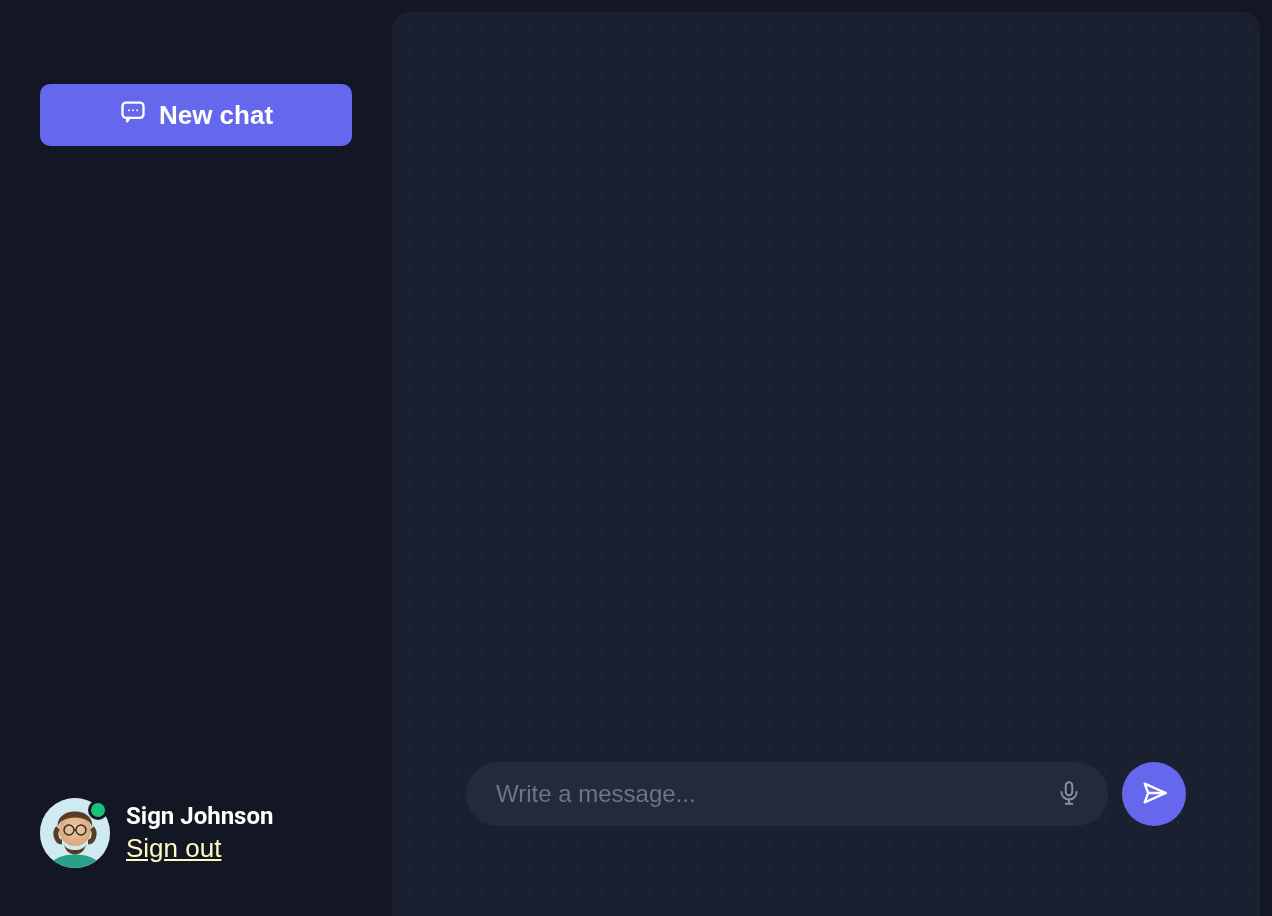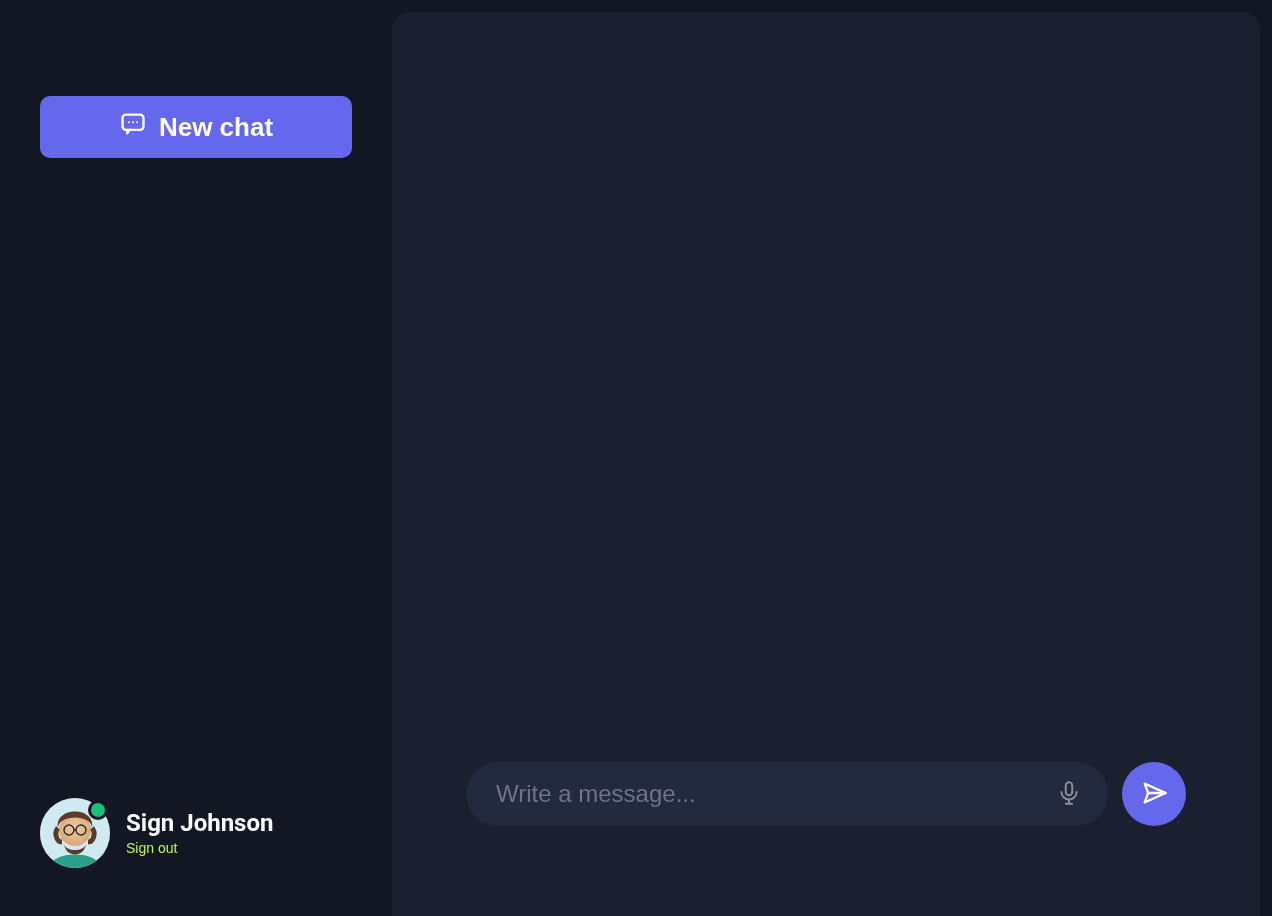--- a/index.html
+++ b/index.html
@@ -35,21 +35,20 @@
       border-radius: 10px;
       height: 62px;
       width: 100%;
       display: flex;
       align-items: center;
       justify-content: center;
       gap: 12px;
       font-size: 26px;
       font-weight: 600;
       cursor: pointer;
-      margin-top: 12px;
     }
     .new-chat-btn svg {
       width: 28px;
       height: 28px;
     }
     .empty-state {
       flex: 1;
       display: flex;
       flex-direction: column;
       align-items: center;
@@ -102,29 +101,30 @@
       border: 3px solid #131723;
       box-sizing: content-box;
     }
     .username {
       color: #ffffff;
       font-size: 24px;
       font-weight: 700;
       line-height: 1.2;
     }
     .signout {
-      color: #bef264;
-      font-size: 14px;
+      color: #fef9c3;
+      font-size: 26px;
       font-weight: 400;
       cursor: pointer;
       background: none;
       border: none;
       text-align: left;
       padding: 0;
       margin-top: 2px;
+      text-decoration: underline;
     }
     
     .main {
       flex: 1;
       height: calc(100% - 12px);
       margin: 12px 12px 0 0;
       background: #1b2030;
       border-top-left-radius: 18px;
       border-top-right-radius: 18px;
       position: relative;

